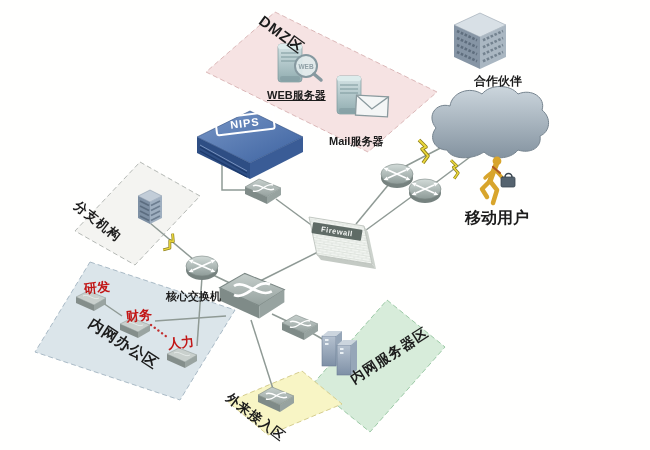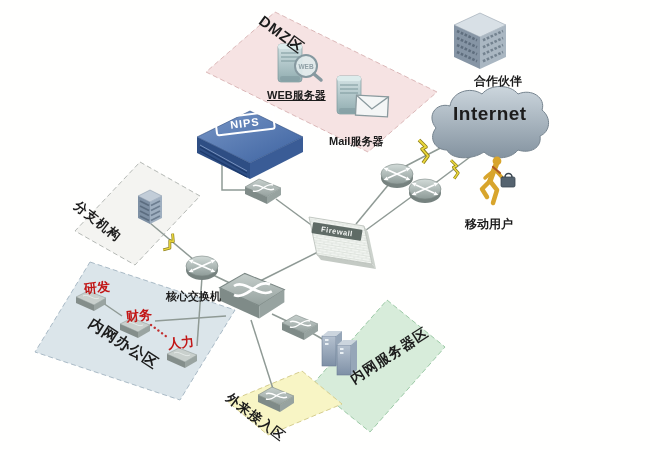--- a/index.html
+++ b/index.html
@@ -207,22 +207,21 @@
   <div class="lab zone-lab" style="left:266px;top:12px;font-size:15px;transform:rotate(36deg);">DMZ区</div>
   <div class="lab zone-lab" style="left:81px;top:197px;font-size:13px;transform:rotate(38deg);">分支机构</div>
   <div class="lab zone-lab" style="left:95px;top:314px;font-size:15px;transform:rotate(33deg);">内网办公区</div>
   <div class="lab zone-lab" style="left:347px;top:373px;font-size:14px;transform:rotate(-33deg);">内网服务器区</div>
   <div class="lab zone-lab" style="left:233px;top:389px;font-size:13px;transform:rotate(37deg);">外来接入区</div>
 
   <div class="lab dev-lab" style="left:267px;top:88px;text-decoration:underline;">WEB服务器</div>
   <div class="lab dev-lab" style="left:329px;top:134px;">Mail服务器</div>
   <div class="lab nips-lab" style="left:215px;top:114px;">NIPS</div>
   <div class="lab dev-lab" style="left:474px;top:73px;font-size:12px;">合作伙伴</div>
-  <div class="lab inet-lab" style="left:453px;top:103px;">Internet</div>
-  <div class="lab dev-lab" style="left:465px;top:216px;font-size:12px;">移动用户</div>
+  <div class="lab dev-lab" style="left:465px;top:208px;font-size:16px;">移动用户</div>
   <div class="lab dev-lab" style="left:166px;top:289px;font-family:Liberation Serif, serif;">核心交换机</div>
   <div class="lab fw-lab" style="left:312px;top:226px;">Firewall</div>
 
   <div class="lab red-lab" style="left:84px;top:279px;">研发</div>
   <div class="lab red-lab" style="left:126px;top:307px;">财务</div>
   <div class="lab red-lab" style="left:168px;top:334px;">人力</div>
 </div>
 </div>
 
 </body></html>

